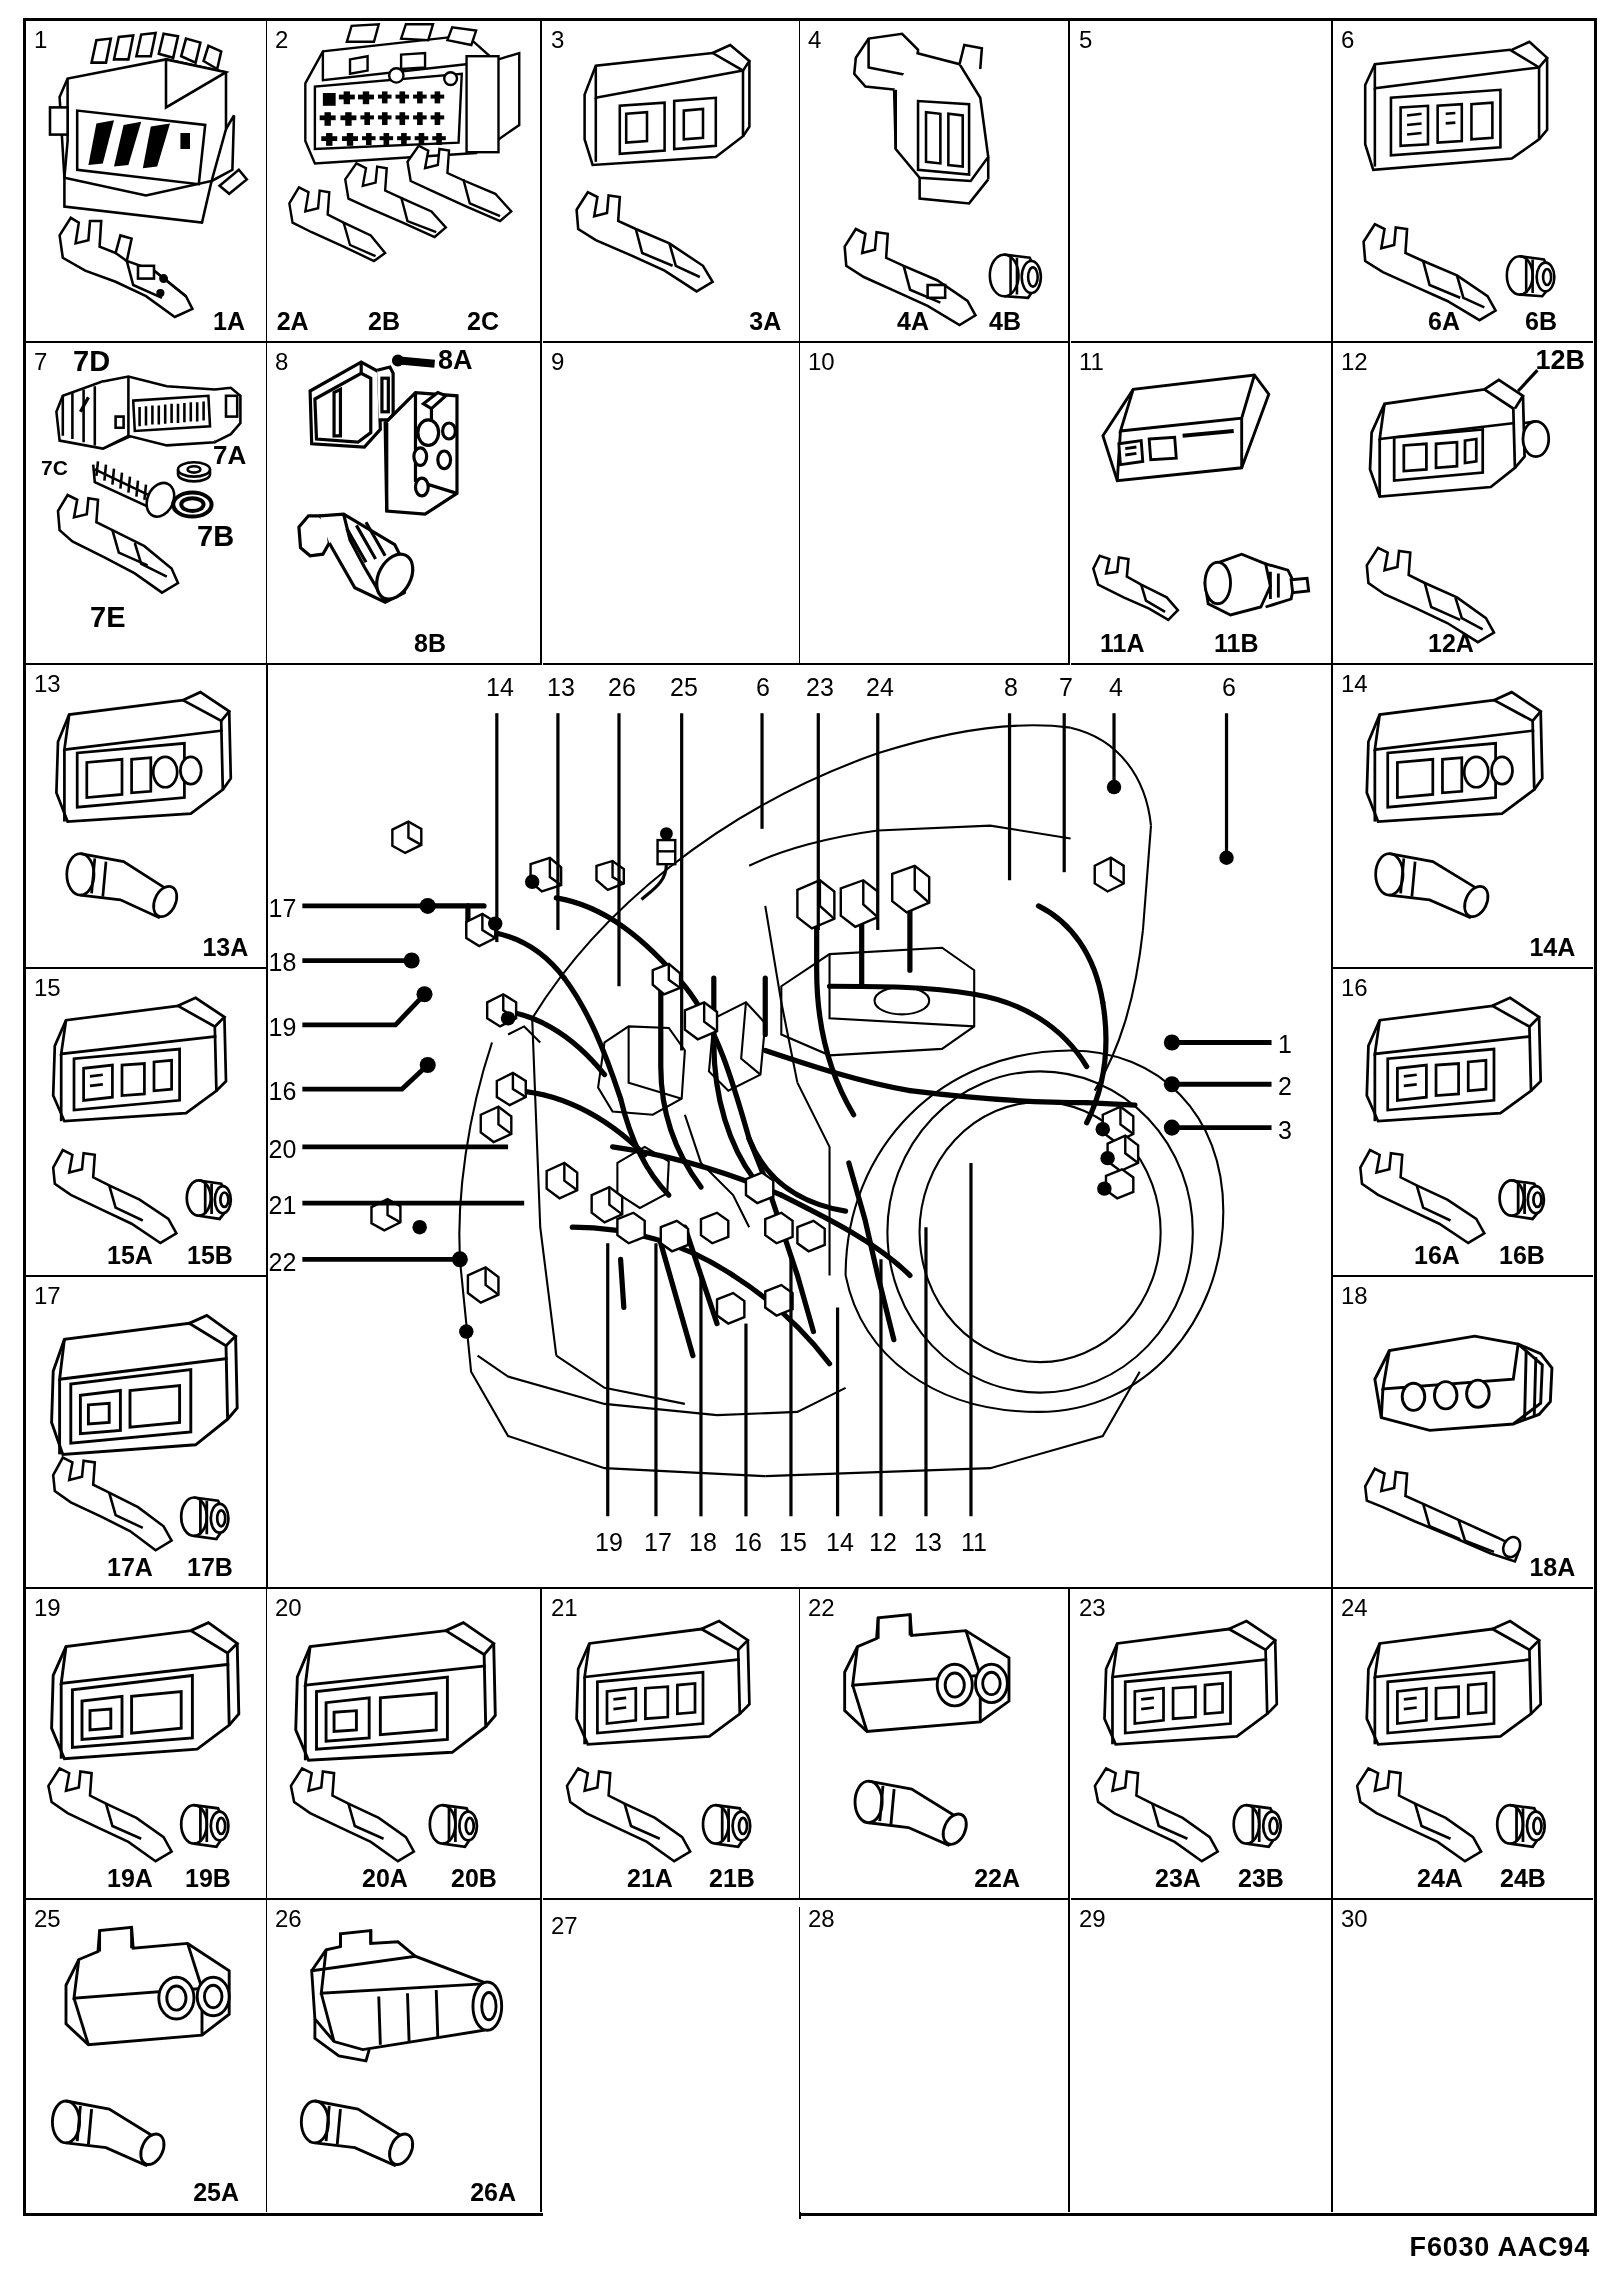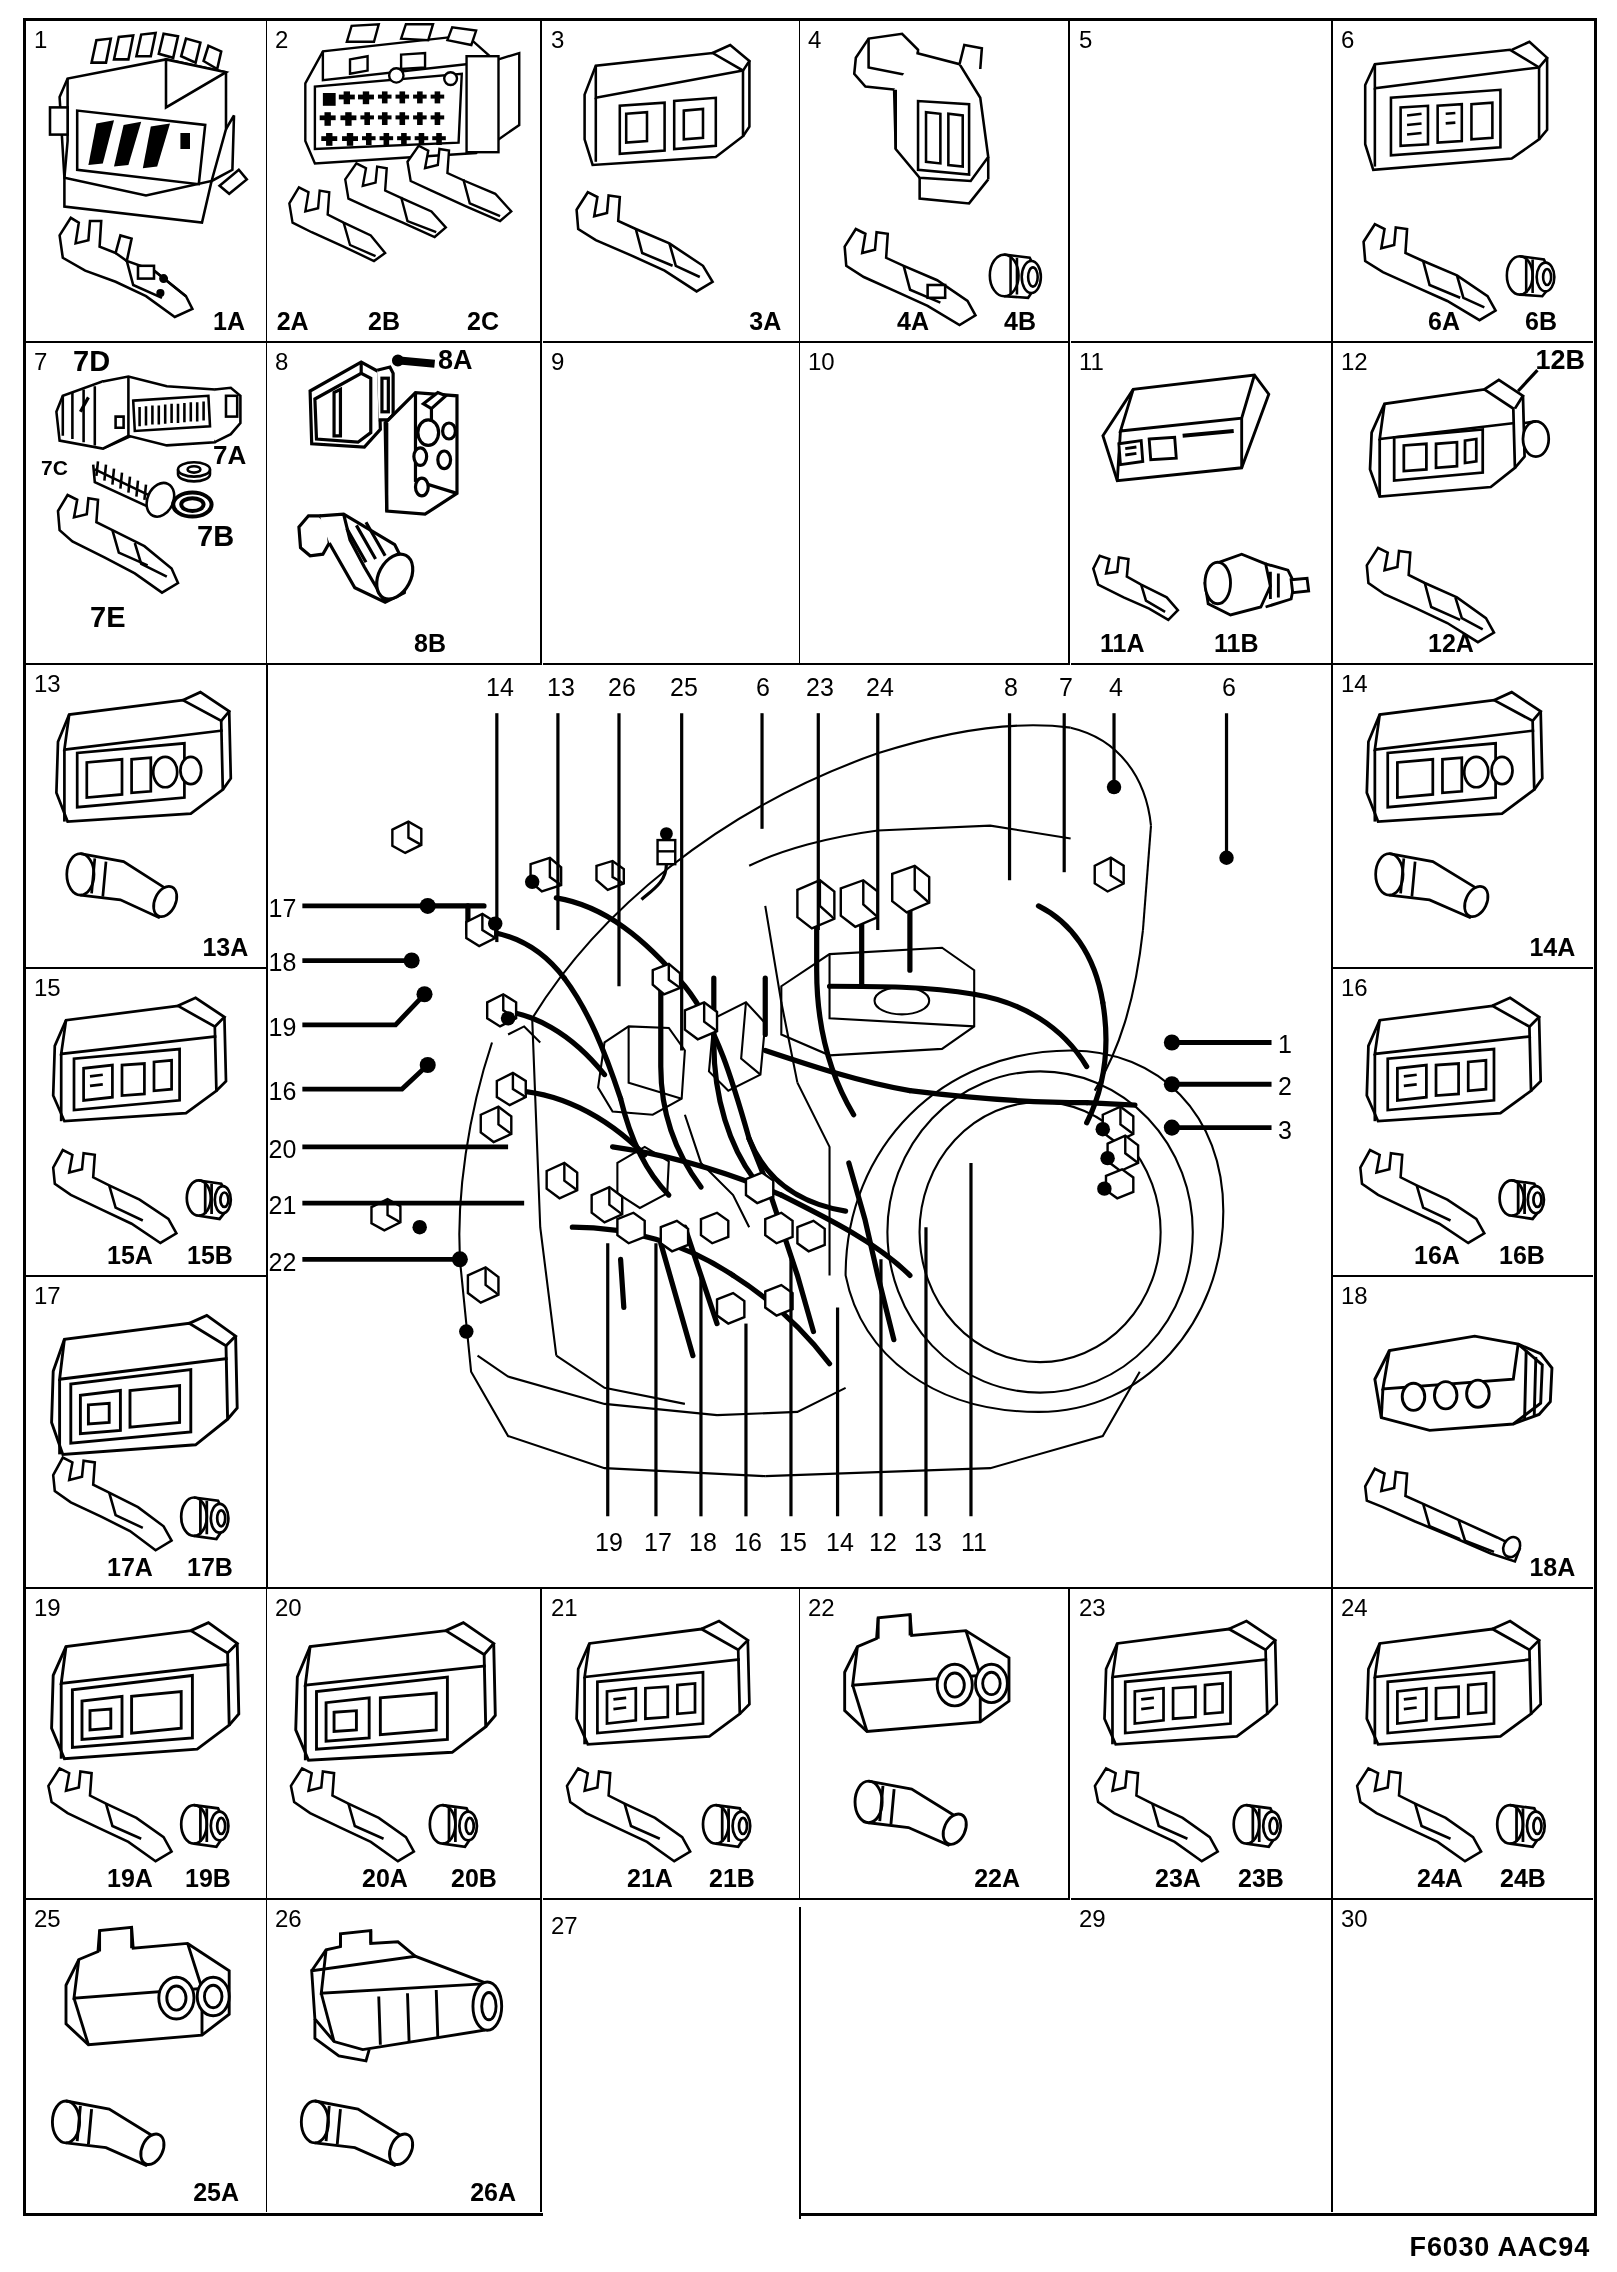--- a/index.html
+++ b/index.html
@@ -264,21 +264,21 @@
         <g fill="none" stroke="#000" stroke-width="3.2">
           <ellipse cx="256" cy="318" rx="18" ry="26" fill="#fff"></ellipse>
           <path d="M256 292 L288 296 L296 312 L294 334 L286 346 L256 344"></path>
           <ellipse cx="290" cy="320" rx="12" ry="20" fill="#fff"></ellipse>
           <ellipse cx="292" cy="320" rx="6" ry="12" fill="#fff"></ellipse>
           <path d="M264 296 L264 342 M272 296 L272 342"></path>
         </g>
       </svg>
     </div>
     <span class="part-label" style="left:97px; bottom:4.8px;">4A</span>
-    <span class="part-label" style="left:204px; bottom:4.8px;">4B</span>
+    <span class="part-label" style="left:189px; bottom:4.8px;">4B</span>
   </div>
 
   <div class="cell" style="left:1071px; top:21px; width:262px; height:322px;">
     <span class="cell-num">5</span>
   </div>
 
   <div class="cell no-right" style="left:1333px; top:21px; width:260px; height:322px;">
     <span class="cell-num">6</span>
     <div class="art">
       <svg viewBox="0 0 323 400" preserveAspectRatio="none">
@@ -1125,20 +1125,23 @@
         </g>
       </svg>
     </div>
     <span class="part-label" style="right:24px; bottom:4.8px;">26A</span>
   </div>
 
   <div class="cell no-bottom" style="left:543px; top:1900px; width:258px; height:312px;margin-top:7px;">
     <span class="cell-num">27</span>
   </div>
 
+  <div class="cell no-bottom" style="left:800px; top:1900px; width:270px; height:312px;">
+    <span class="cell-num">28</span>
+  </div>
 
   <div class="cell no-bottom" style="left:1071px; top:1900px; width:262px; height:312px;">
     <span class="cell-num">29</span>
   </div>
 
   <div class="cell no-bottom no-right" style="left:1333px; top:1900px; width:260px; height:312px;border-radius:7px;">
     <span class="cell-num">30</span>
   </div>
 
   <div id="footer-code">F6030 AAC94</div>

